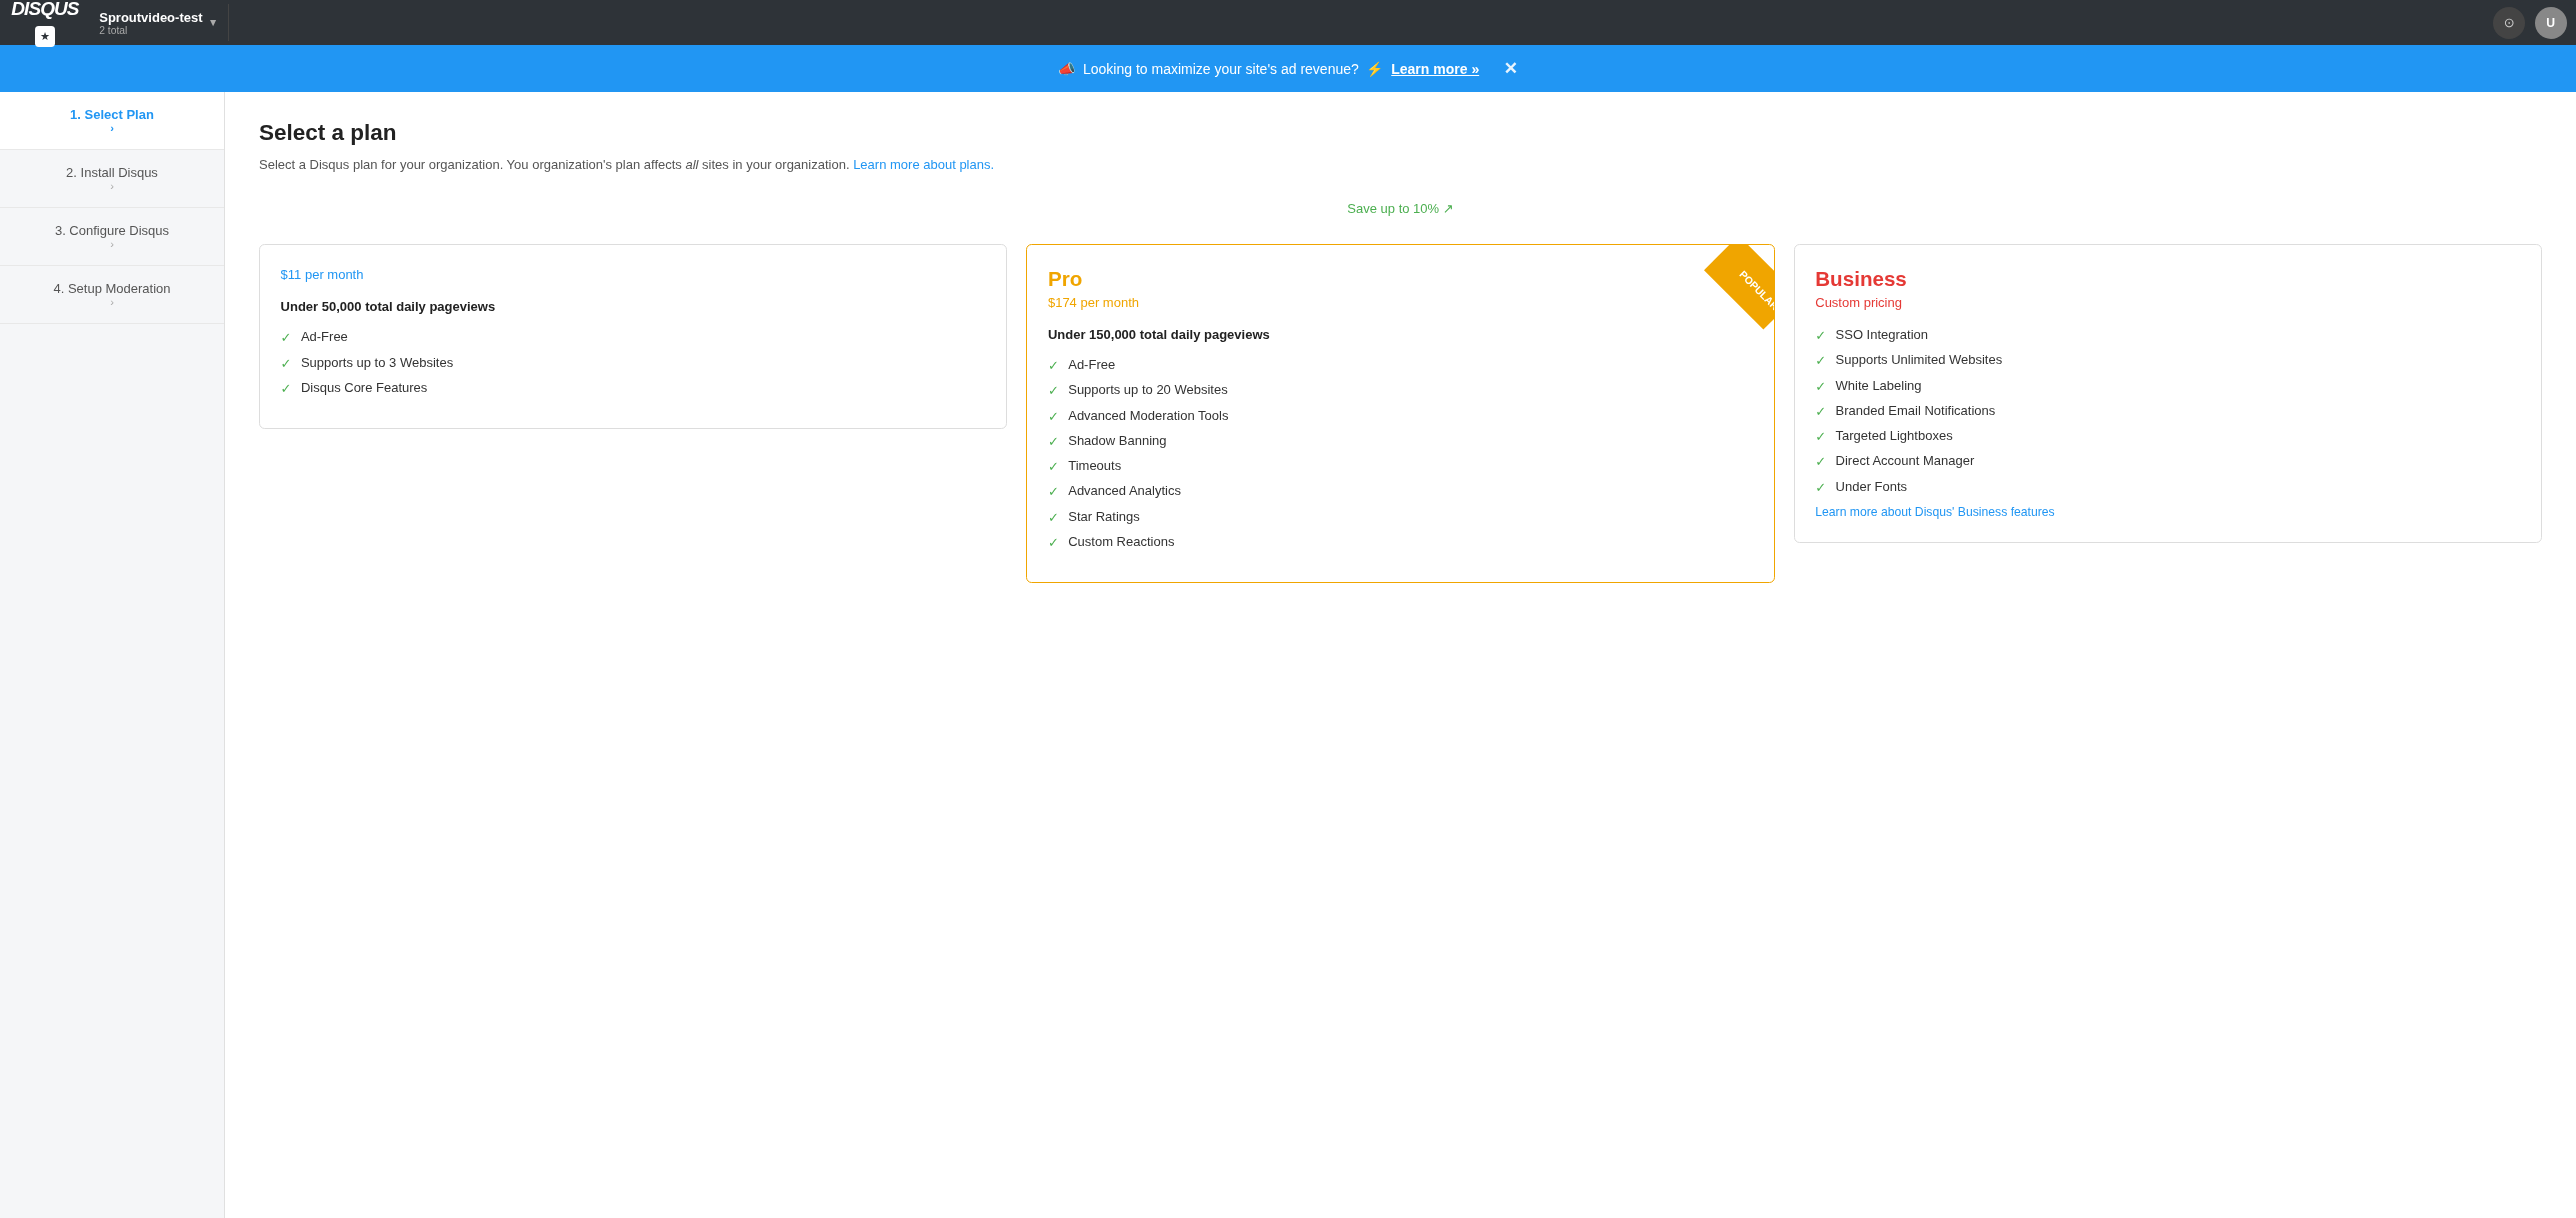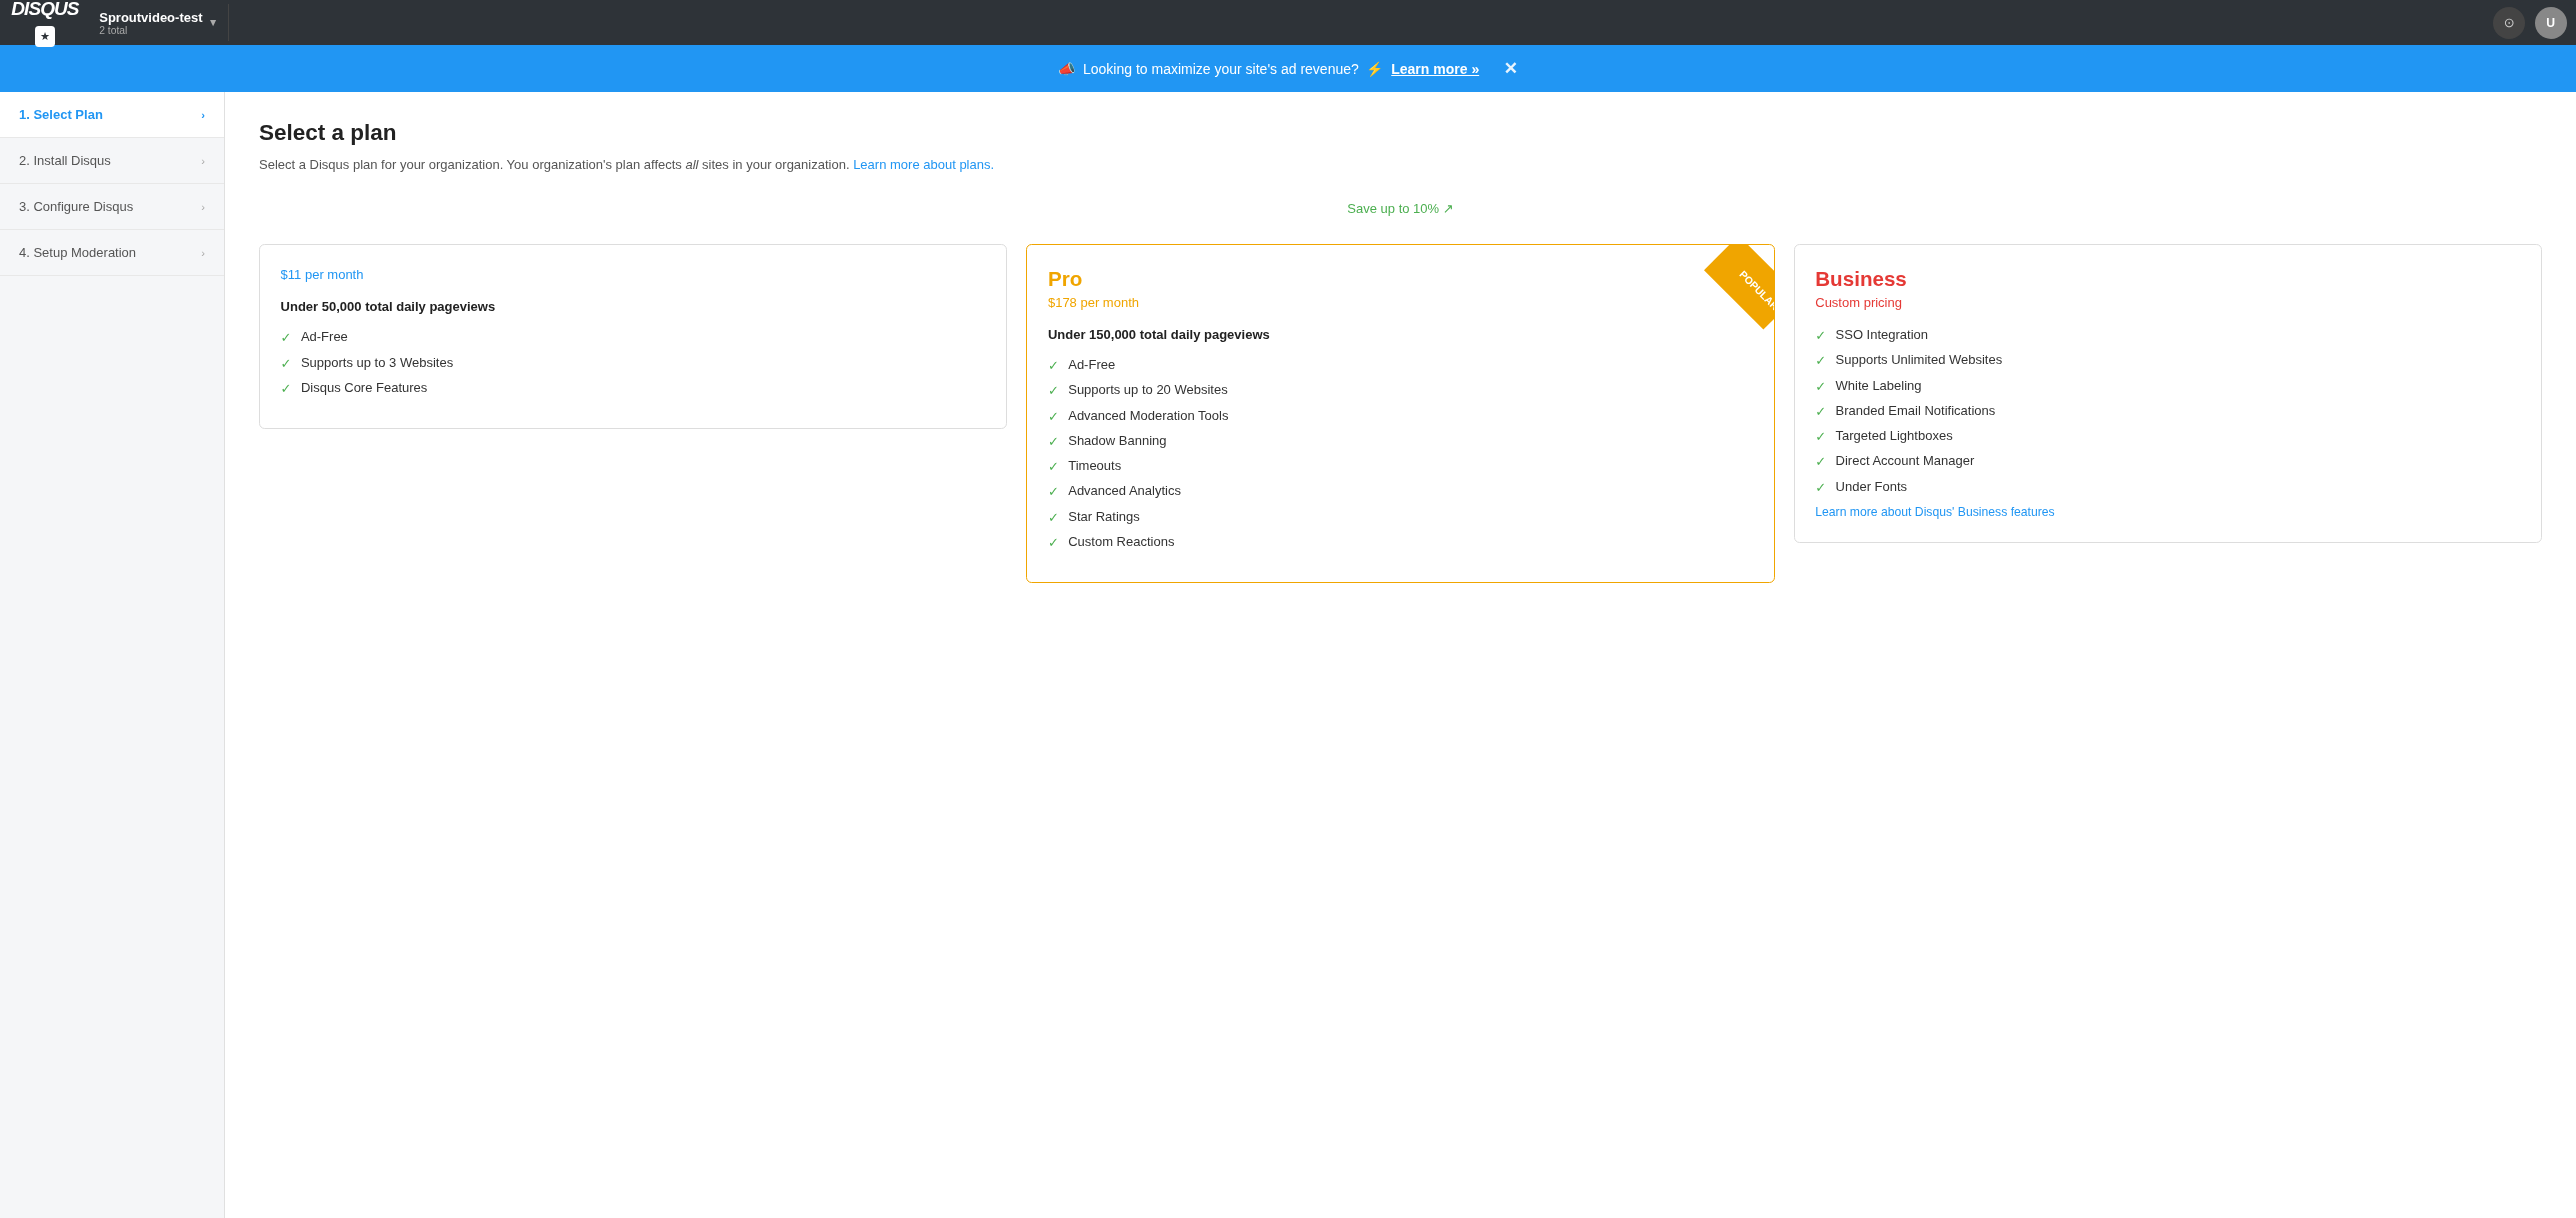--- a/index.html
+++ b/index.html
@@ -145,20 +145,21 @@
     }
     .sidebar-item {
       display: flex;
       align-items: center;
       justify-content: space-between;
       padding: 15px 19px;
       border-bottom: 0.9px solid #e8e8e8;
       cursor: pointer;
       font-size: 13px;
       color: #555;
+      flex-direction: column;
     }
     .sidebar-item.active {
       color: #2196f3;
       font-weight: 600;
       background: #fff;
     }
     .sidebar-item .chevron { color: #aaa; font-size: 11.2px; }
     .sidebar-item.active .chevron { color: #2196f3; }
 
     
@@ -384,21 +385,21 @@
         </div>
         <div class="plan-feature">
           <span class="check-icon">✓</span>
           <span>Disqus Core Features</span>
         </div>
       </div>
 
       <div class="plan-card featured">
         <div class="popular-badge">POPULAR</div>
         <div class="plan-name pro">Pro</div>
-        <div class="plan-price pro">$178 per month</div>
+        <div class="plan-price pro">$174 per month</div>
         <div class="plan-pageviews">Under 150,000 total daily pageviews</div>
         <div class="plan-feature">
           <span class="check-icon">✓</span>
           <span>Ad-Free</span>
         </div>
         <div class="plan-feature">
           <span class="check-icon">✓</span>
           <span>Supports up to 20 Websites</span>
         </div>
         <div class="plan-feature">

